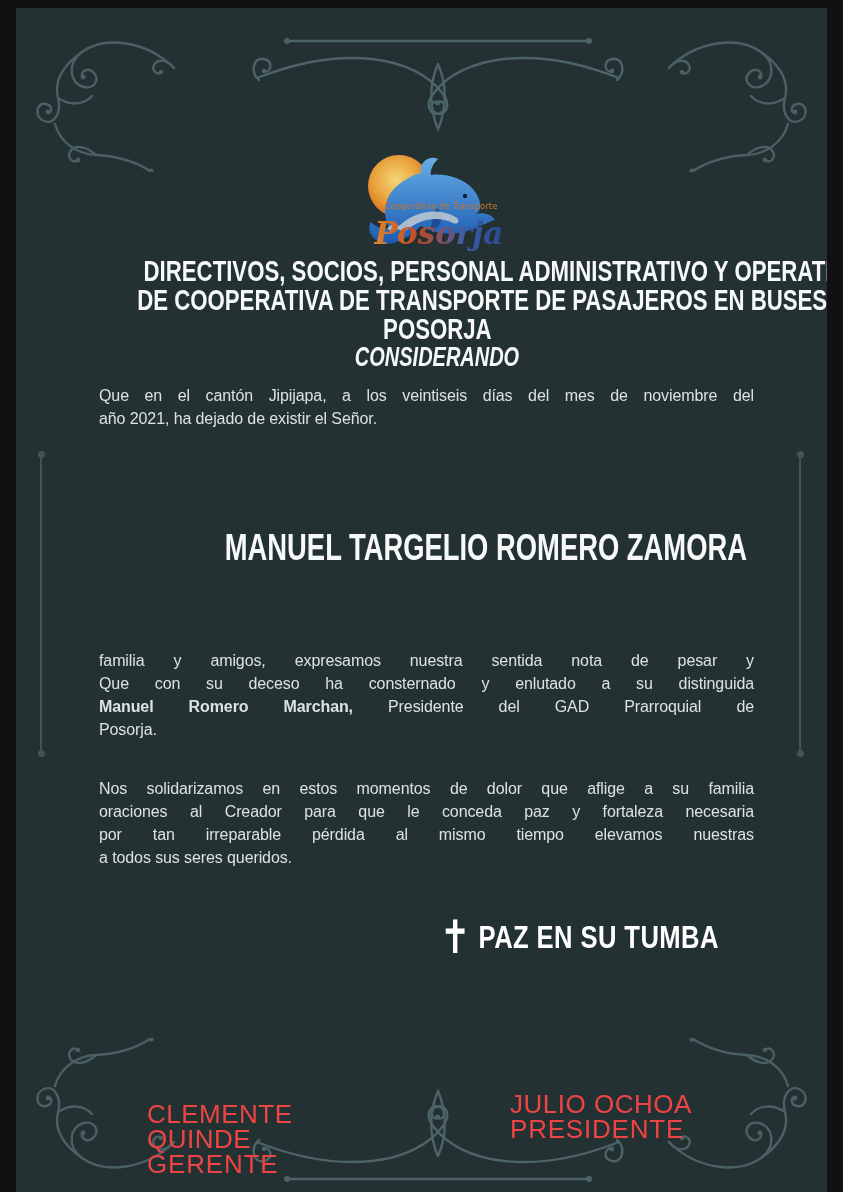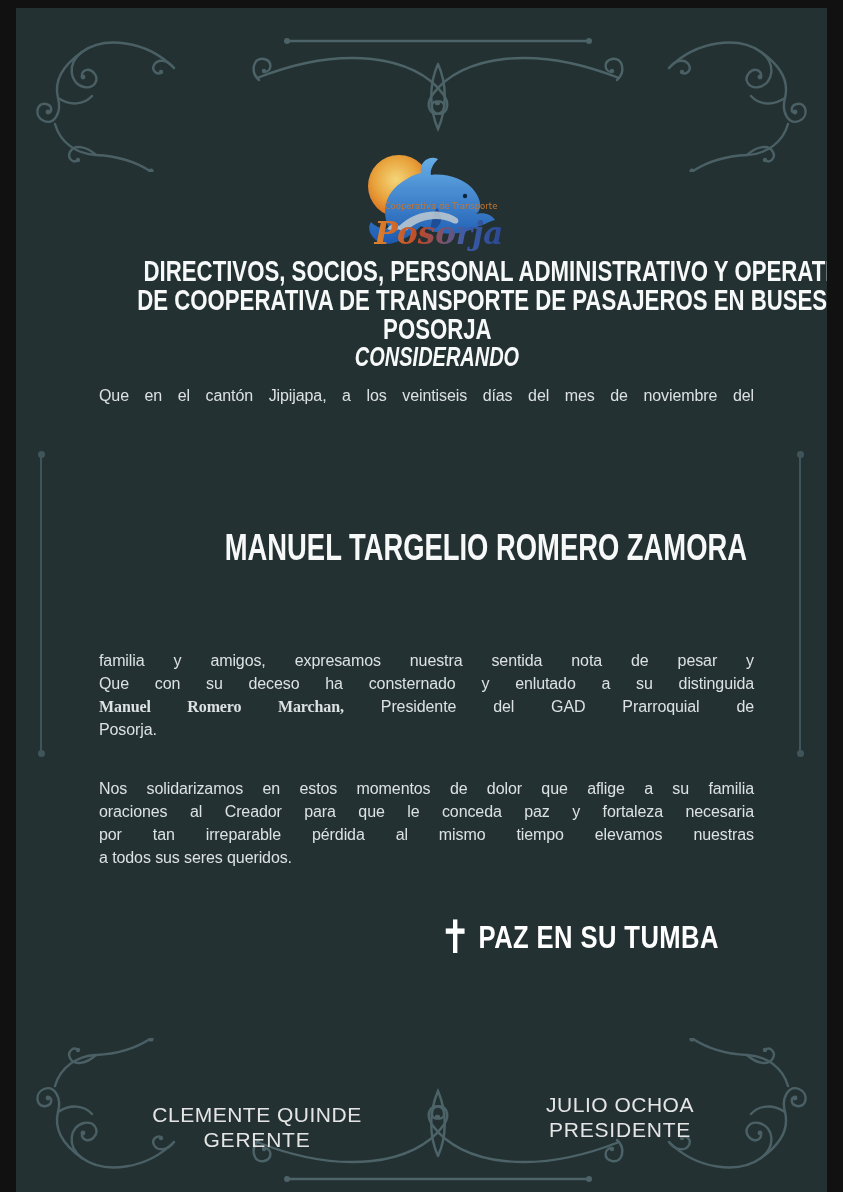--- a/index.html
+++ b/index.html
@@ -47,28 +47,28 @@
     font-weight:bold;font-size:37px;line-height:38px;color:var(--heading);white-space:nowrap;padding-left:48px;}
   .name-line>span{display:inline-block;transform:scaleX(.74);transform-origin:50% 50%;}
   
   .para{position:absolute;left:83px;width:655px;font-size:16px;line-height:23px;
     color:var(--text);letter-spacing:-.1px;}
   .para.intro{top:376px;}
   .para.condolence{top:641px;}
   .para.solidarity{top:769px;}
   .jline{text-align:justify;text-align-last:justify;}
   .lline{text-align:left;}
-  .b{font-weight:bold;font-family:Liberation Serif, serif;}
+  .b{font-weight:bold;}
   
   .farewell{position:absolute;right:108px;top:906px;display:flex;align-items:center;gap:10px;
     color:#ffffff;transform:scaleX(.8);transform-origin:100% 50%;}
   .cross{font-family:"DejaVu Sans",sans-serif;font-size:46px;line-height:46px;font-weight:bold;}
   .farewell-text{font-weight:bold;font-size:32px;line-height:34px;white-space:nowrap;letter-spacing:.5px;}
   
-  .sig{position:absolute;width:220px;text-align:center;color:#e5e5e5;font-size:21px;line-height:25px;}
+  .sig{position:absolute;width:220px;text-align:left;color:#ef4444;font-size:26px;line-height:25px;}
   .sig .sig-name{letter-spacing:.5px;}
   .sig .sig-title{font-weight:normal;letter-spacing:.8px;}
   .sig.left{left:131px;top:1094px;}
   .sig.right{left:494px;top:1084px;}
 </style>
 </head>
 <body>
 
 <svg width="0" height="0" style="position:absolute" aria-hidden="true">
   <defs>
@@ -165,20 +165,21 @@
 
   <div class="head-block">
     <div class="h-line"><span>DIRECTIVOS, SOCIOS, PERSONAL ADMINISTRATIVO Y OPERATIVO,</span></div>
     <div class="h-line"><span>DE COOPERATIVA DE TRANSPORTE DE PASAJEROS EN BUSES</span></div>
     <div class="h-line"><span>POSORJA</span></div>
     <div class="h-line small"><span>CONSIDERANDO</span></div>
   </div>
 
   <div class="para intro">
     <div class="jline">Que en el cantón Jipijapa, a los veintiseis días del mes de noviembre del</div>
+    <div class="lline">año 2021, ha dejado de existir el Señor.</div>
   </div>
 
   <div class="name-line"><span>MANUEL TARGELIO ROMERO ZAMORA</span></div>
 
   <div class="para condolence">
     <div class="jline">familia y amigos, expresamos nuestra sentida nota de pesar y</div>
     <div class="jline">Que con su deceso ha consternado y enlutado a su distinguida</div>
     <div class="jline">
       <span class="b">Manuel Romero Marchan,</span>
       <span>Presidente del GAD Prarroquial de</span>

